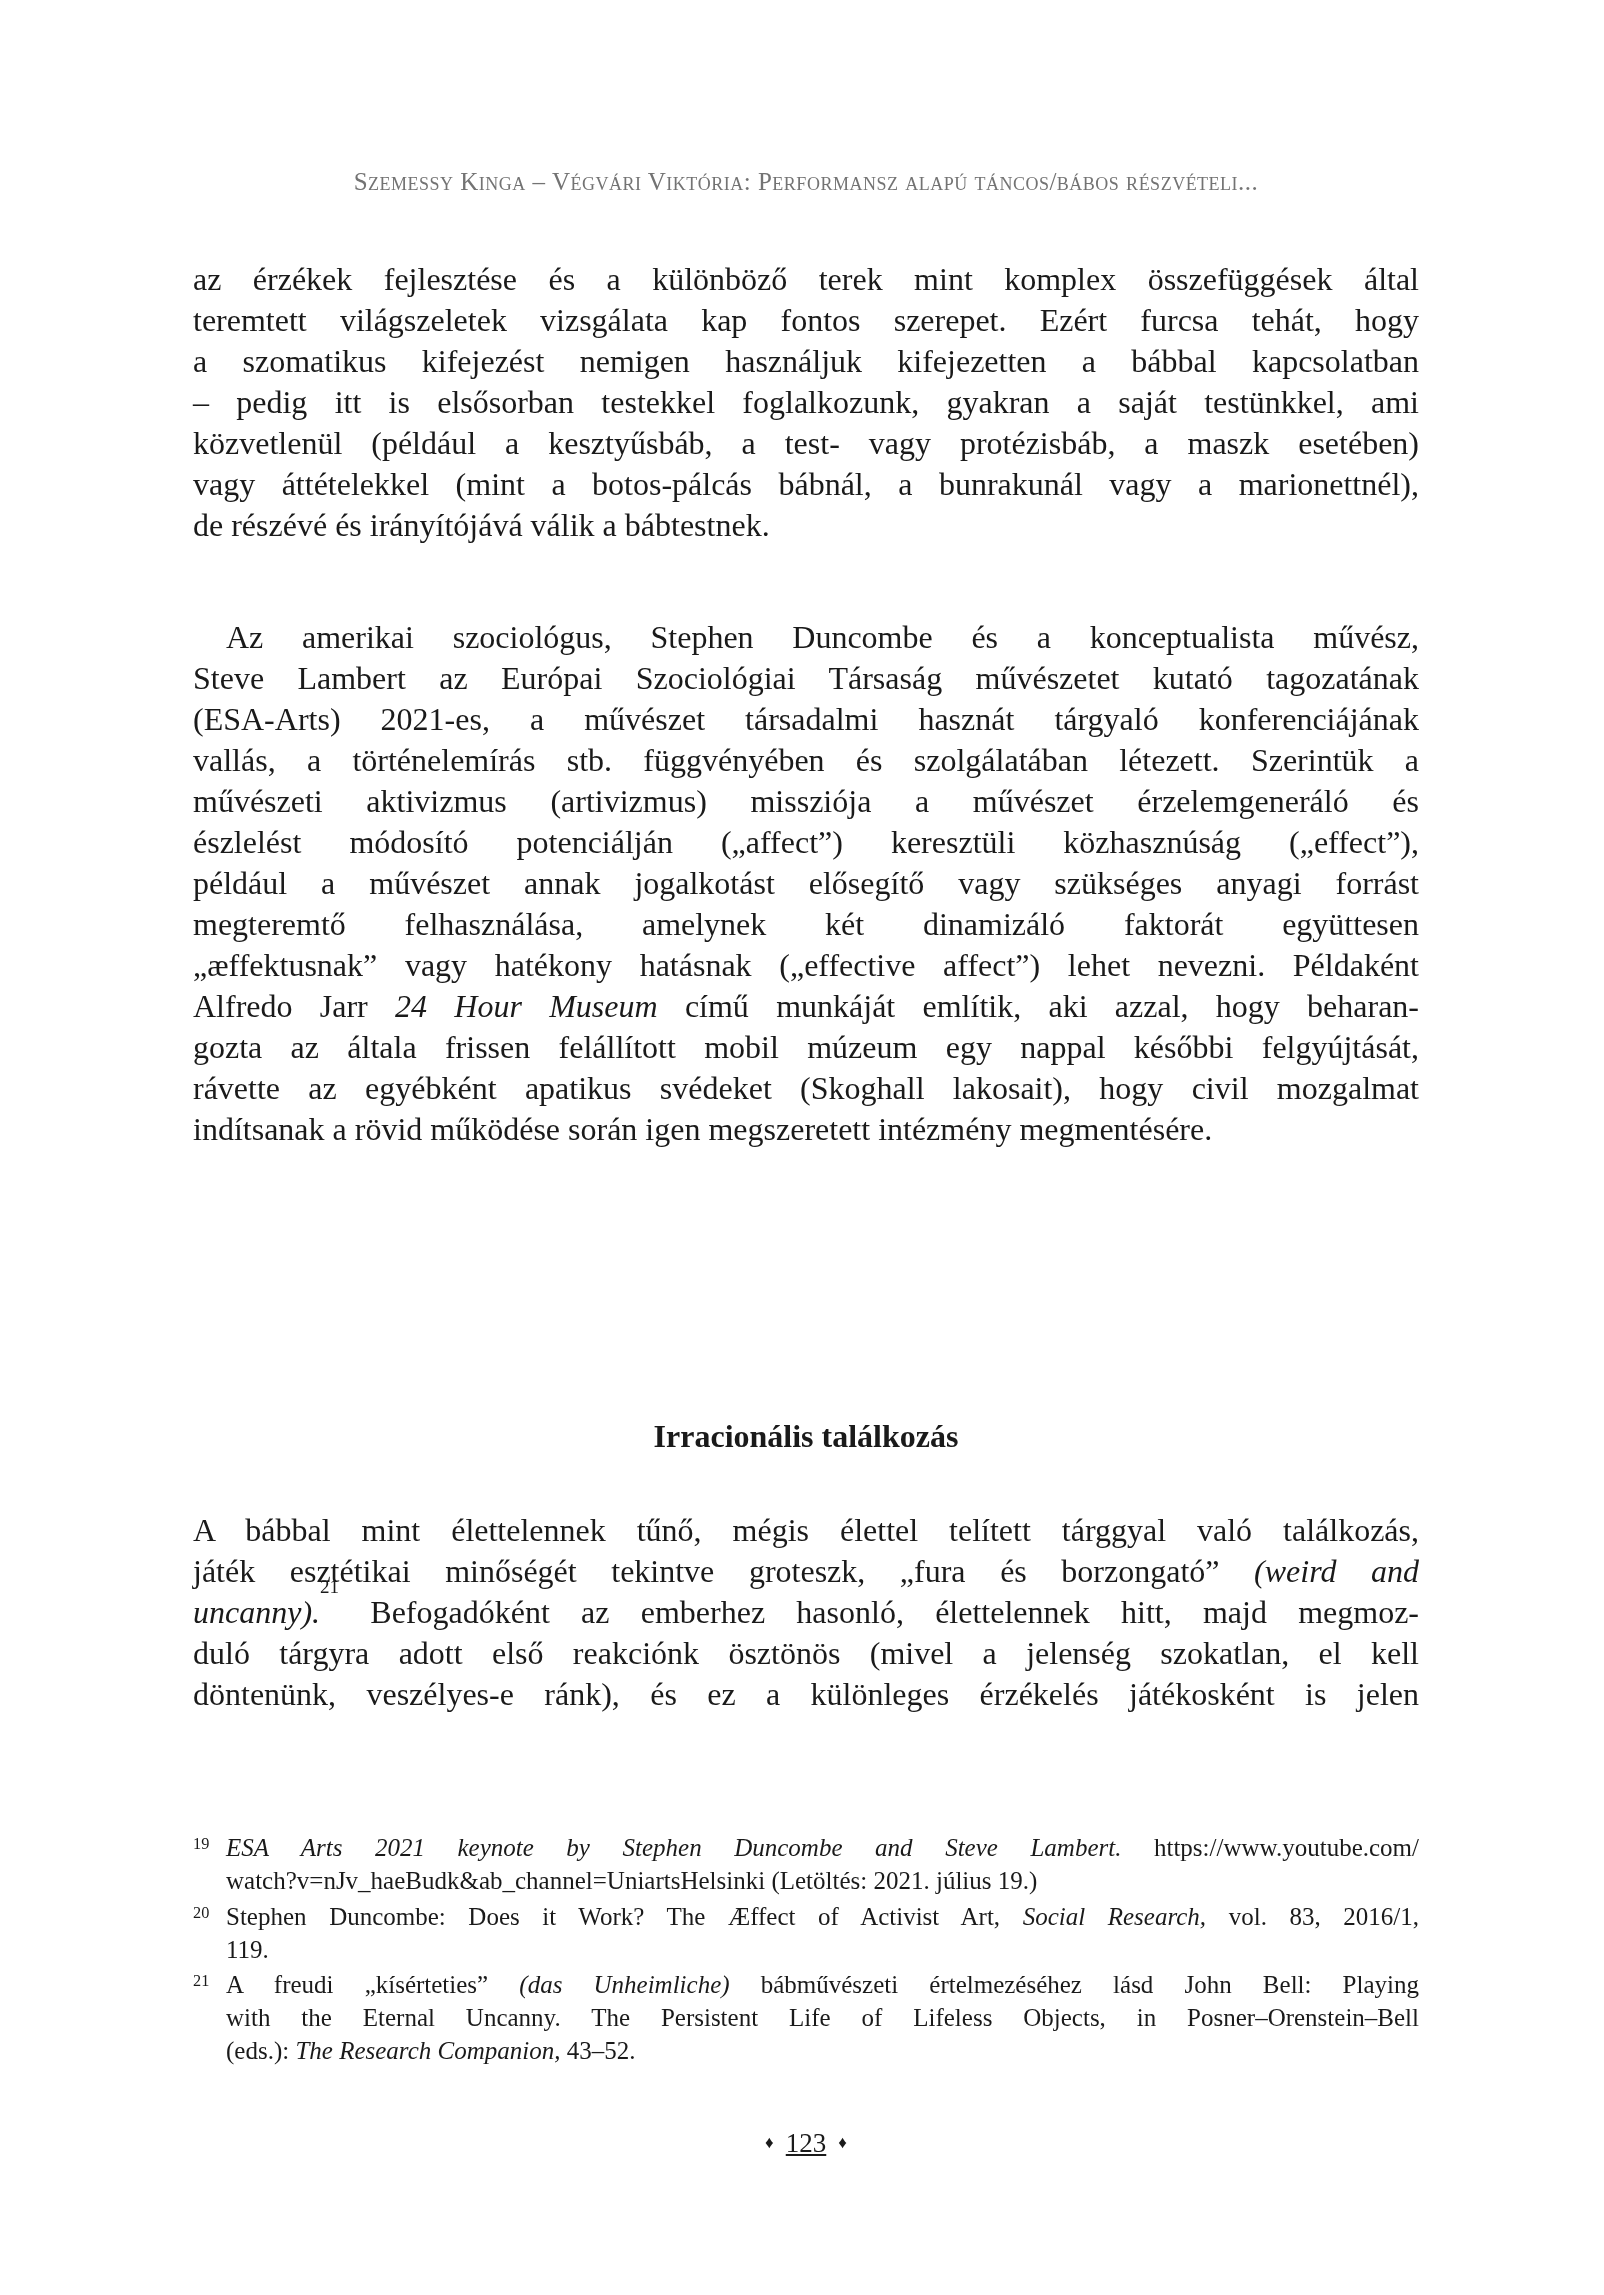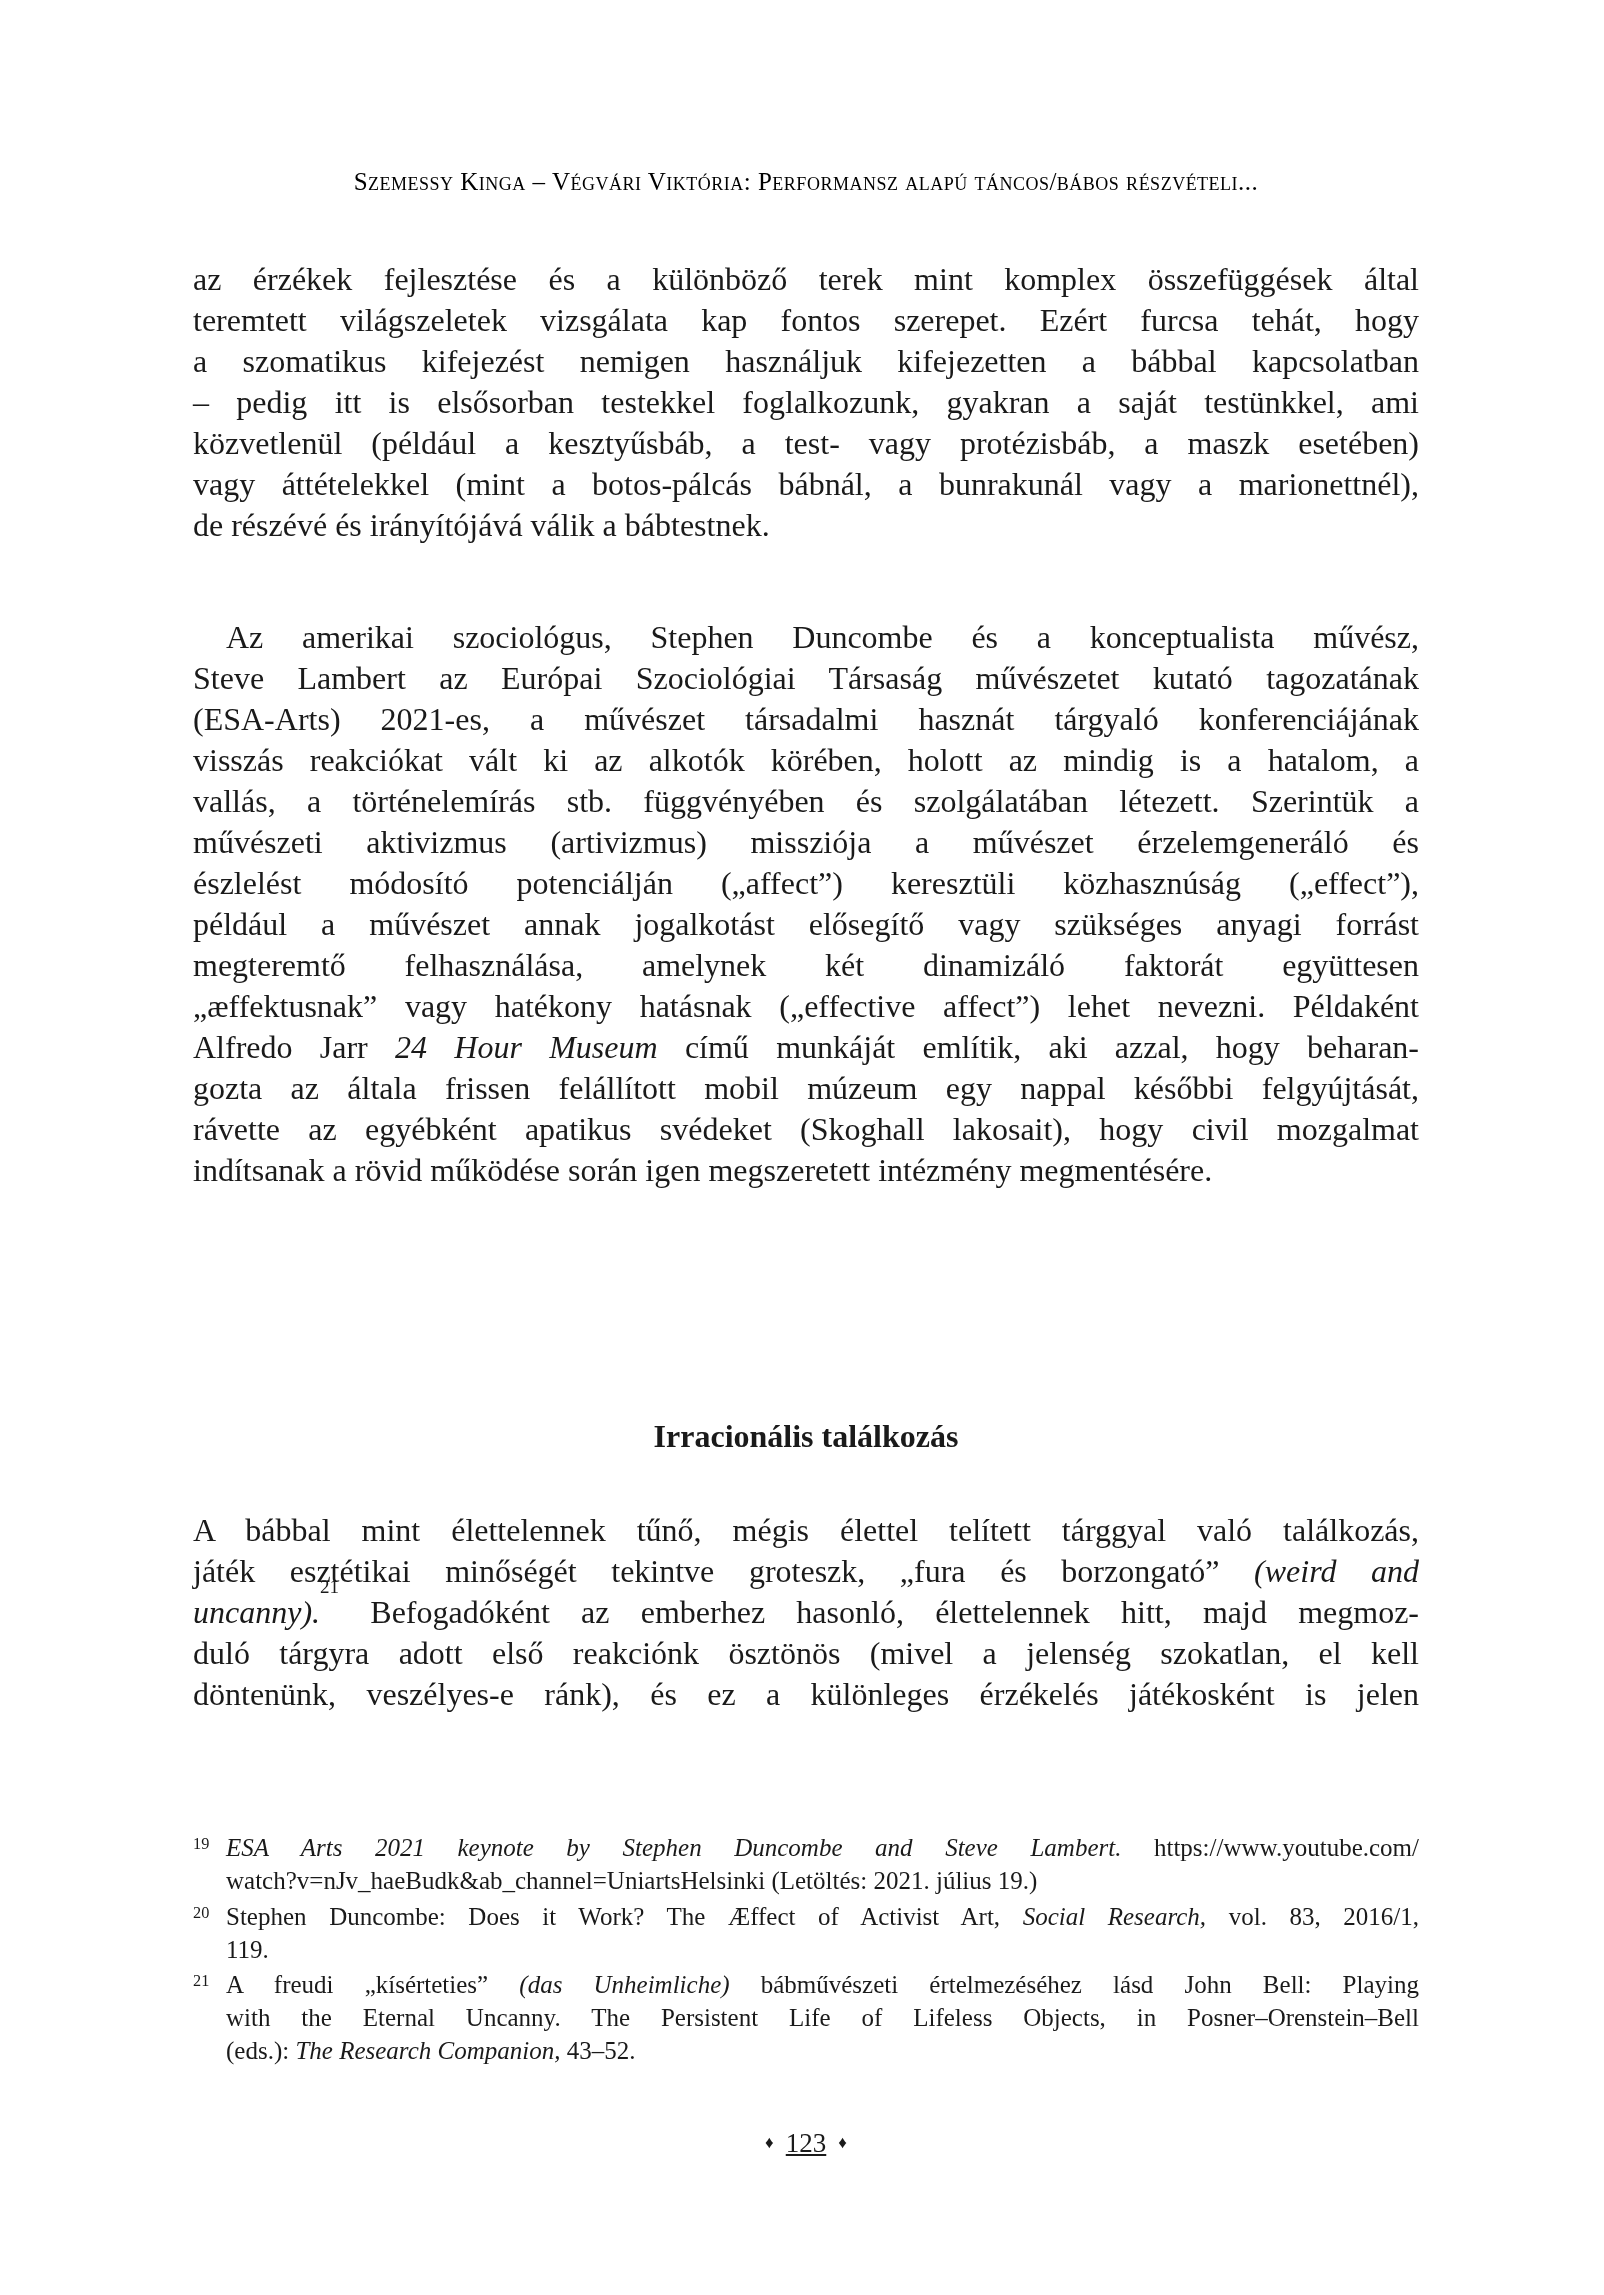--- a/index.html
+++ b/index.html
@@ -23,21 +23,21 @@
     }
     .running-head {
       position: absolute;
       top: 168px;
       left: 0;
       width: 1226px;
       text-align: center;
       font-size: 25px;
       font-variant: small-caps;
       letter-spacing: 0.5px;
-      color: #000000;
+      color: #737373;
     }
     .body-text {
       position: absolute;
       left: 0;
       width: 1226px;
       font-size: 32px;
       line-height: 41px;
       text-align: justify;
       text-align-last: left;
       hyphens: manual;
@@ -133,21 +133,20 @@
     <span class="line">– pedig itt is elsősorban testekkel foglalkozunk, gyakran a saját testünkkel, ami</span>
     <span class="line">közvetlenül (például a kesztyűsbáb, a test- vagy protézisbáb, a maszk esetében)</span>
     <span class="line">vagy áttételekkel (mint a botos-pálcás bábnál, a bunrakunál vagy a marionettnél),</span>
     <span class="line last">de részévé és irányítójává válik a bábtestnek.</span>
   </div>
 
   <div class="body-text block2">
     <span class="line" style="padding-left:33px;">Az amerikai szociológus, Stephen Duncombe és a konceptualista művész,</span>
     <span class="line">Steve Lambert az Európai Szociológiai Társaság művészetet kutató tagozatának</span>
     <span class="line">(ESA-Arts) 2021-es, a művészet társadalmi hasznát tárgyaló konferenciájának</span>
-    <span class="line">visszás reakciókat vált ki az alkotók körében, holott az mindig is a hatalom, a</span>
     <span class="line">vallás, a történelemírás stb. függvényében és szolgálatában létezett. Szerintük a</span>
     <span class="line">művészeti aktivizmus (artivizmus) missziója a művészet érzelemgeneráló és</span>
     <span class="line">észlelést módosító potenciálján („affect”) keresztüli közhasznúság („effect”),</span>
     <span class="line">például a művészet annak jogalkotást elősegítő vagy szükséges anyagi forrást</span>
     <span class="line">megteremtő felhasználása, amelynek két dinamizáló faktorát együttesen</span>
     <span class="line">„æffektusnak” vagy hatékony hatásnak („effective affect”) lehet nevezni. Példaként</span>
     <span class="line"><span>Alfredo Jarr </span><span class="it">24 Hour Museum</span><span> című munkáját említik, aki azzal, hogy beharan-</span></span>
     <span class="line">gozta az általa frissen felállított mobil múzeum egy nappal későbbi felgyújtását,</span>
     <span class="line">rávette az egyébként apatikus svédeket (Skoghall lakosait), hogy civil mozgalmat</span>
     <span class="line last">indítsanak a rövid működése során igen megszeretett intézmény megmentésére.</span>

